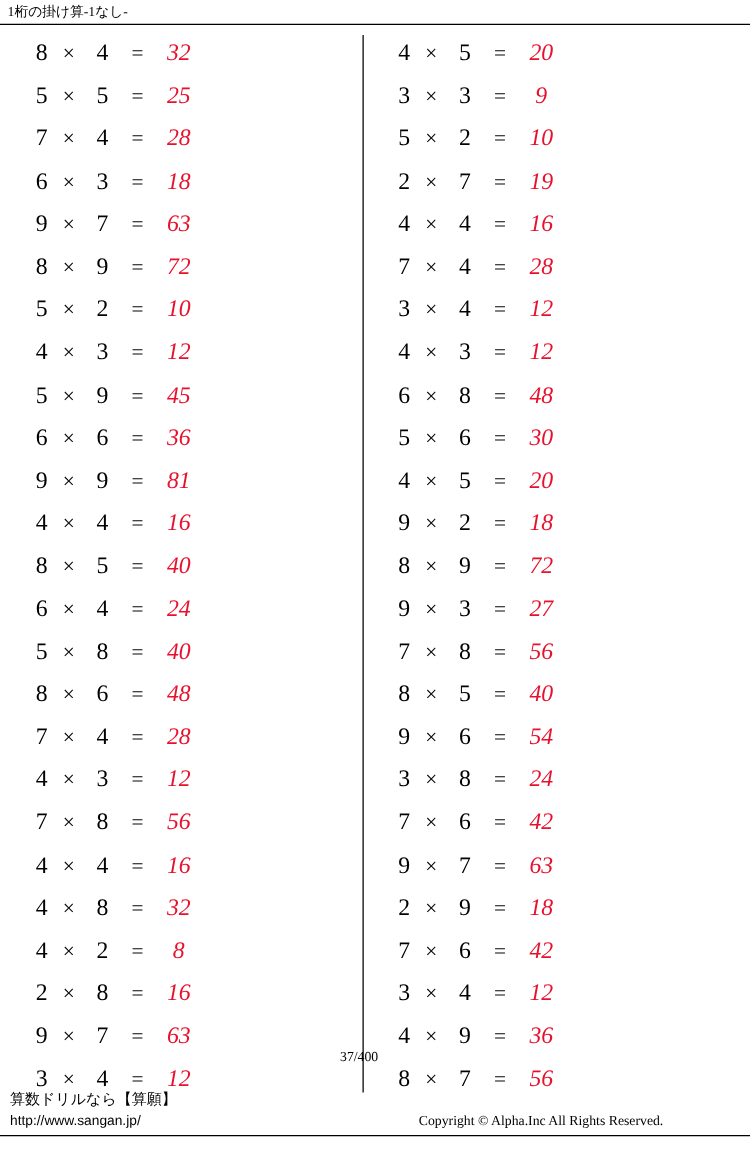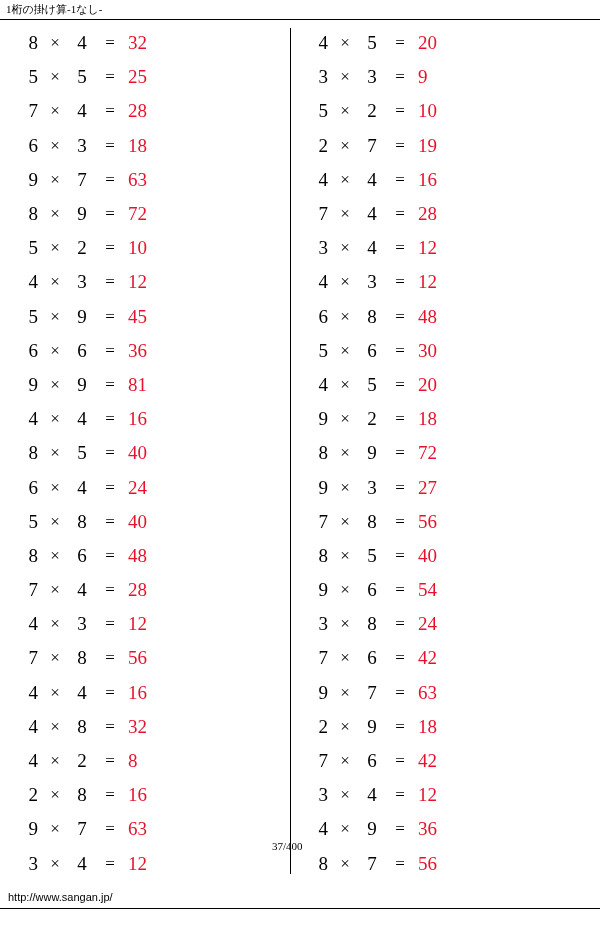--- a/index.html
+++ b/index.html
@@ -97,22 +97,23 @@
   .eq {
     display: inline-block;
     width: 36px;
     text-align: center;
     color: #000;
     font-size: 17px;
   }
   .ans {
     display: inline-block;
     min-width: 30px;
-    text-align: left;
+    text-align: center;
     color: #e8112d;
+    font-style: italic;
   }
   .footer-brand {
     position: absolute;
     left: 8px;
     top: 871px;
     font-size: 12px;
     color: #000;
     white-space: nowrap;
   }
   .footer-url {
@@ -509,17 +510,19 @@
         <div class="prob">
           <span class="n1">8</span>
           <span class="op">×</span>
           <span class="n2">7</span>
           <span class="eq">=</span>
           <span class="ans">56</span>
         </div>
       </div>
   </div>
 
+  <div class="footer-brand">算数ドリルなら【算願】</div>
   <div class="footer-url">http://www.sangan.jp/</div>
   <div class="footer-page">37/400</div>
+  <div class="footer-copy">Copyright © Alpha.Inc All Rights Reserved.</div>
   <div class="footer-rule"></div>
 
 </div>
 
 </body></html>

